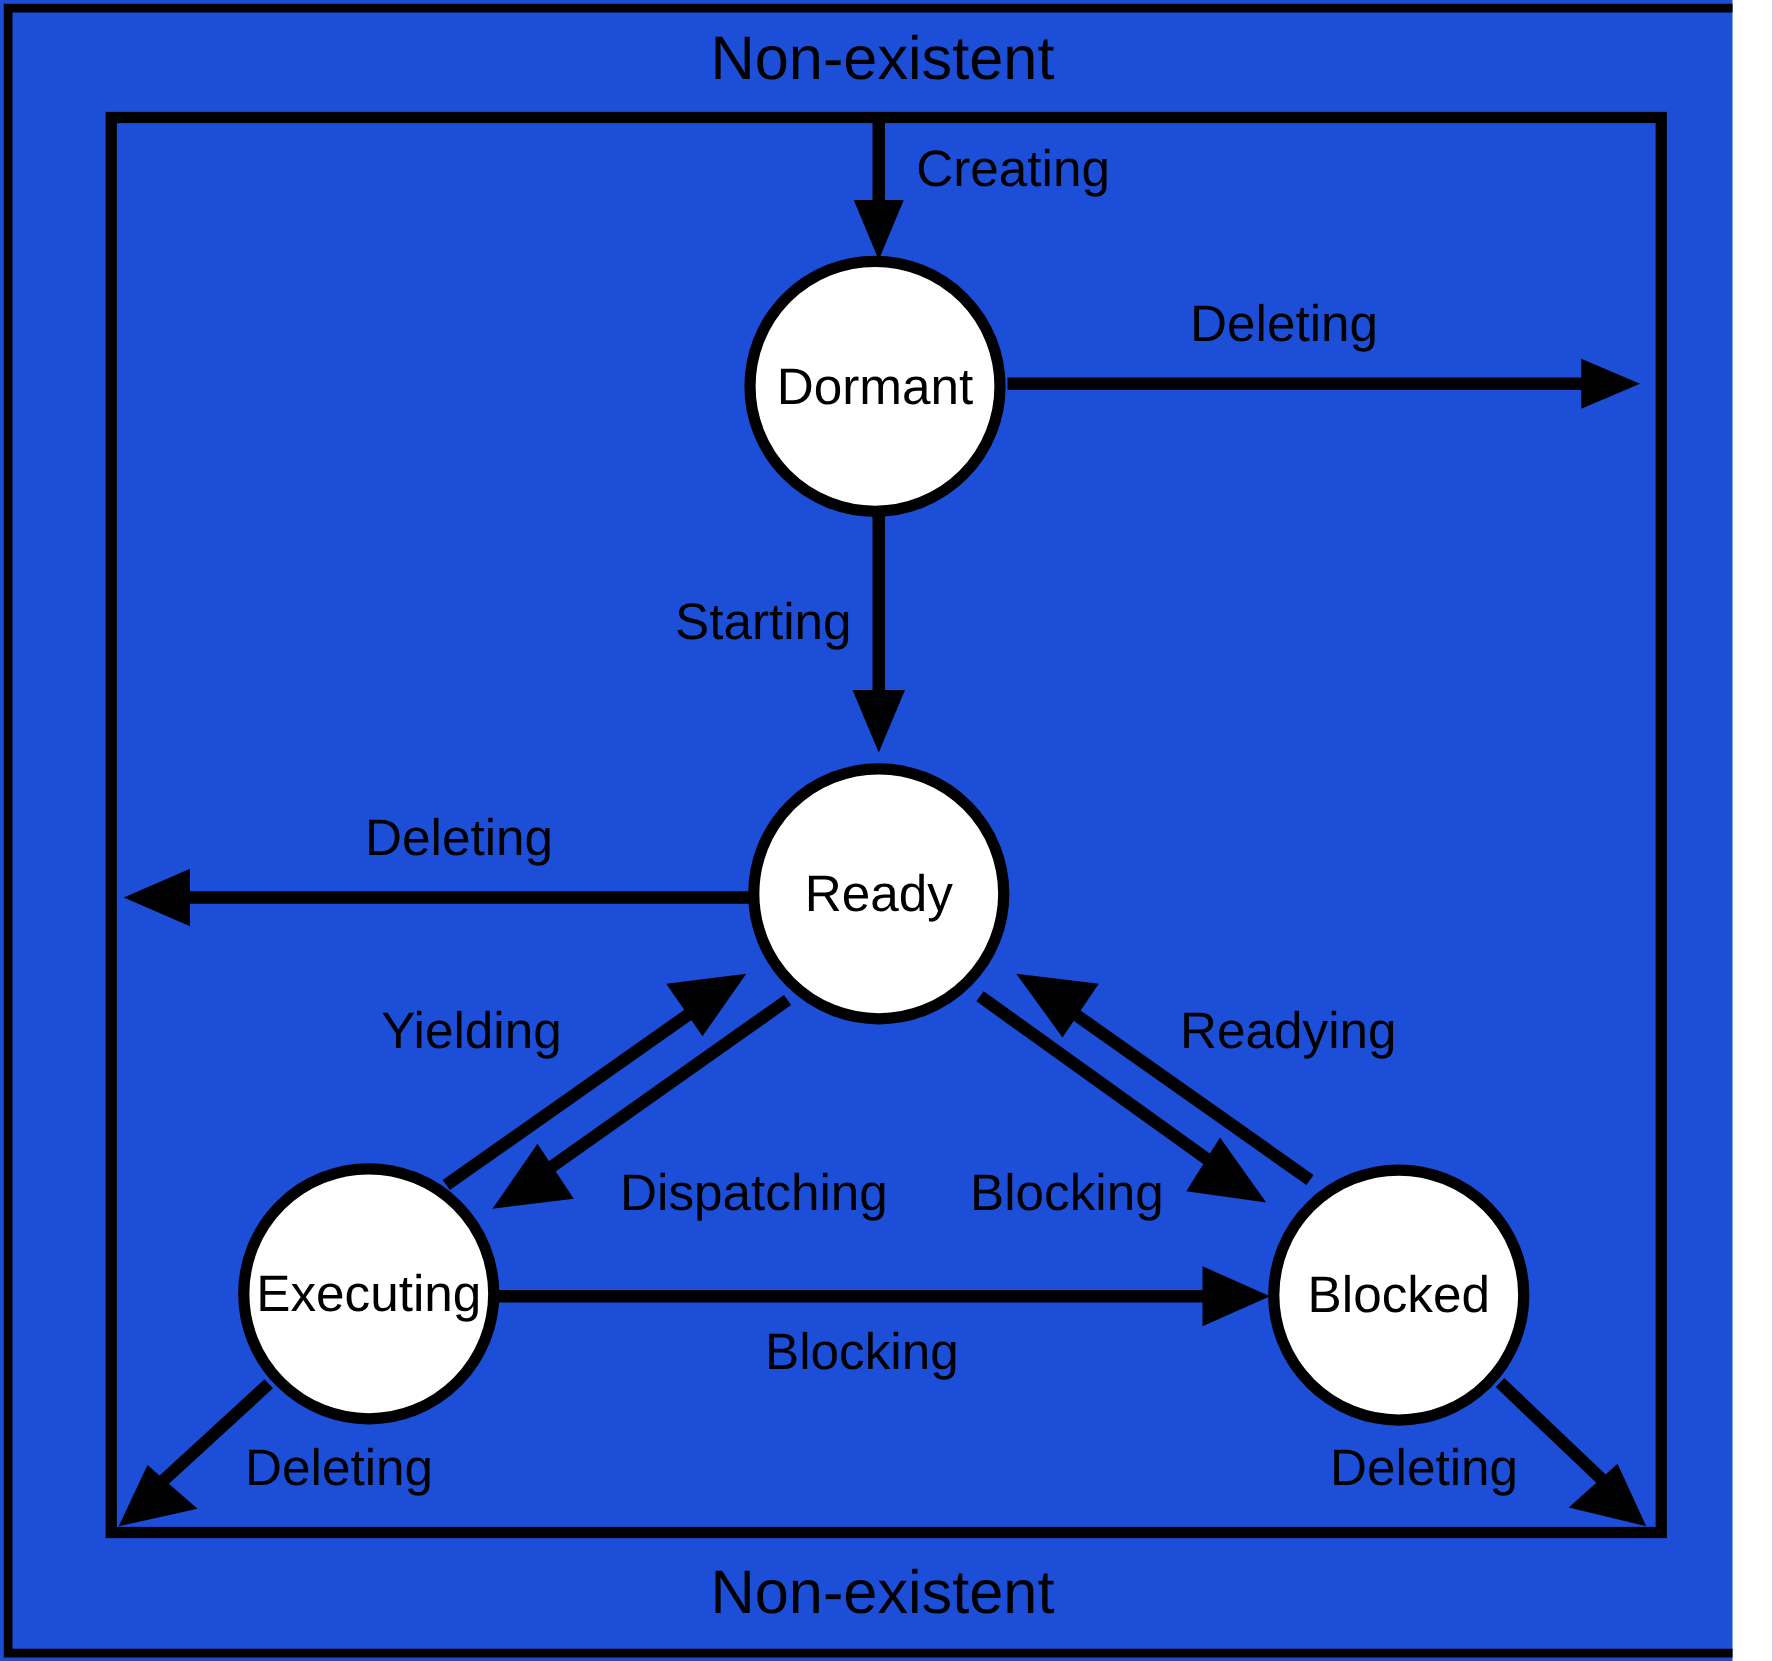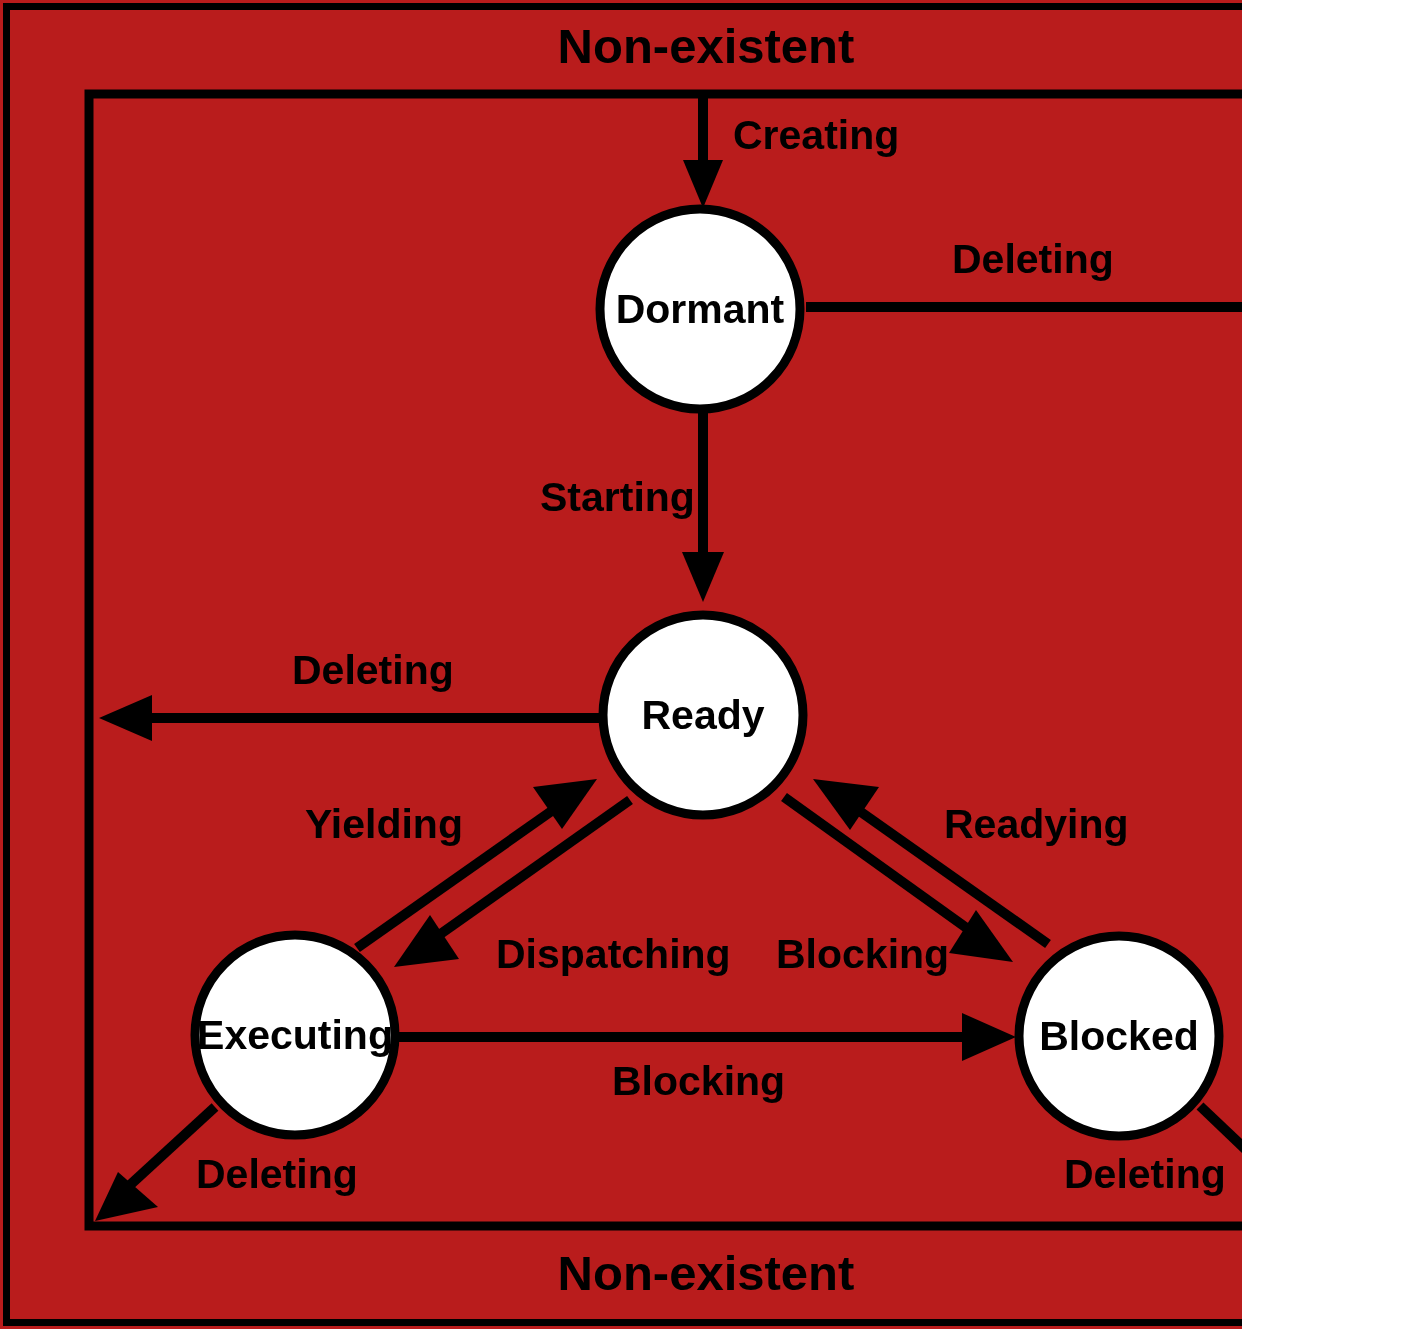--- a/index.html
+++ b/index.html
@@ -7,25 +7,24 @@
     padding: 0;
     background: #ffffff;
   }
   body {
     width: 1418px;
     height: 1329px;
     font-family: "Liberation Sans", sans-serif;
   }
   #canvas {
     position: relative;
-    width: 1242px;
+    width: 1386px;
     height: 1329px;
     overflow: hidden;
-    background: #b91c1c;
-    font-weight: bold;
+    background: #1d4ed8;
   }
   svg#diagram {
     position: absolute;
     top: 0;
     left: 0;
     width: 1418px;
     height: 1329px;
     display: block;
   }
   .state-label {

